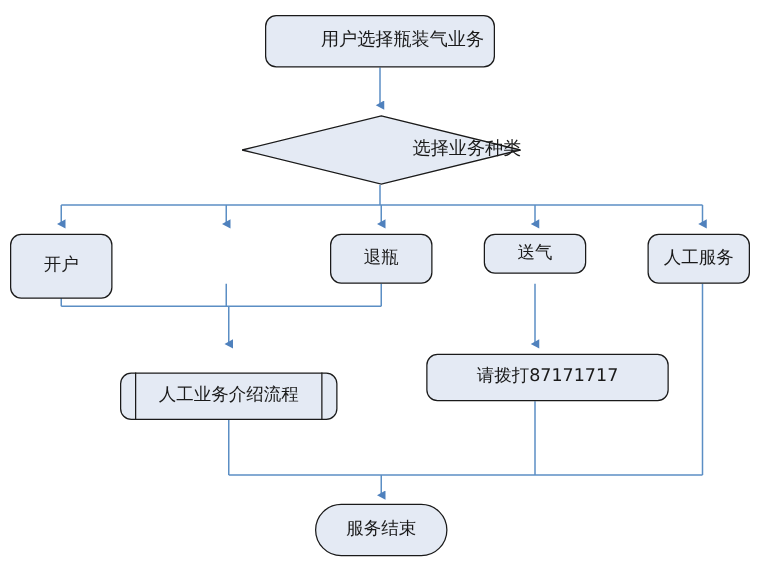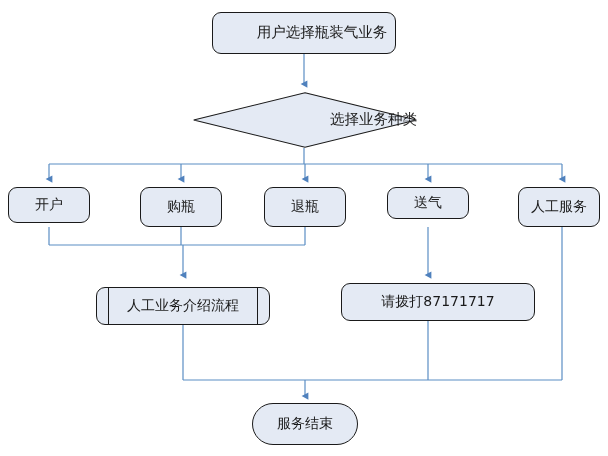--- a/index.html
+++ b/index.html
@@ -125,41 +125,38 @@
     <span class="node-label">用户选择瓶装气业务</span>
   </div>
 
   <div class="node shape-diamond t-16" style="left:193px; top:92px; width:224px; height:56px;justify-content:flex-end;">
     <svg class="diamond-body" viewBox="0 0 224 56" preserveAspectRatio="none">
       <polygon points="112,0.7 223.3,28 112,55.3 0.7,28" fill="#e4eaf4" stroke="#1a1a1a" stroke-width="1.1" vector-effect="non-scaling-stroke"></polygon>
     </svg>
     <span class="node-label">选择业务种类</span>
   </div>
 
-  <div class="node shape-rounded t-15" style="left:8px; top:187px; width:82px; height:36px;">
+  <div class="node shape-rounded t-15" style="left:8px; top:187px; width:82px; height:52px;">
     <span class="node-label">开户</span>
   </div>
 
-  <div class="node shape-rounded t-15" style="left:140px; top:187px; width:82px; height:40px;">
-    <span class="node-label">购瓶</span>
-  </div>
 
   <div class="node shape-rounded t-15" style="left:264px; top:187px; width:82px; height:40px;">
     <span class="node-label">退瓶</span>
   </div>
 
   <div class="node shape-rounded t-15" style="left:387px; top:187px; width:82px; height:32px;">
     <span class="node-label">送气</span>
   </div>
 
   <div class="node shape-rounded t-15" style="left:518px; top:187px; width:82px; height:40px;">
     <span class="node-label">人工服务</span>
   </div>
 
-  <div class="node shape-rounded shape-predefined t-15" style="left:96px; top:287px; width:174px; height:38px;">
+  <div class="node shape-rounded shape-predefined t-15" style="left:96px; top:298px; width:174px; height:38px;">
     <span class="inner-rule left"></span>
     <span class="inner-rule right"></span>
     <span class="node-label">人工业务介绍流程</span>
   </div>
 
   <div class="node shape-rounded t-15" style="left:341px; top:283px; width:194px; height:38px;">
     <span class="node-label">请拨打87171717</span>
   </div>
 
   <div class="node shape-terminator t-15" style="left:252px; top:403px; width:106px; height:42px;">

